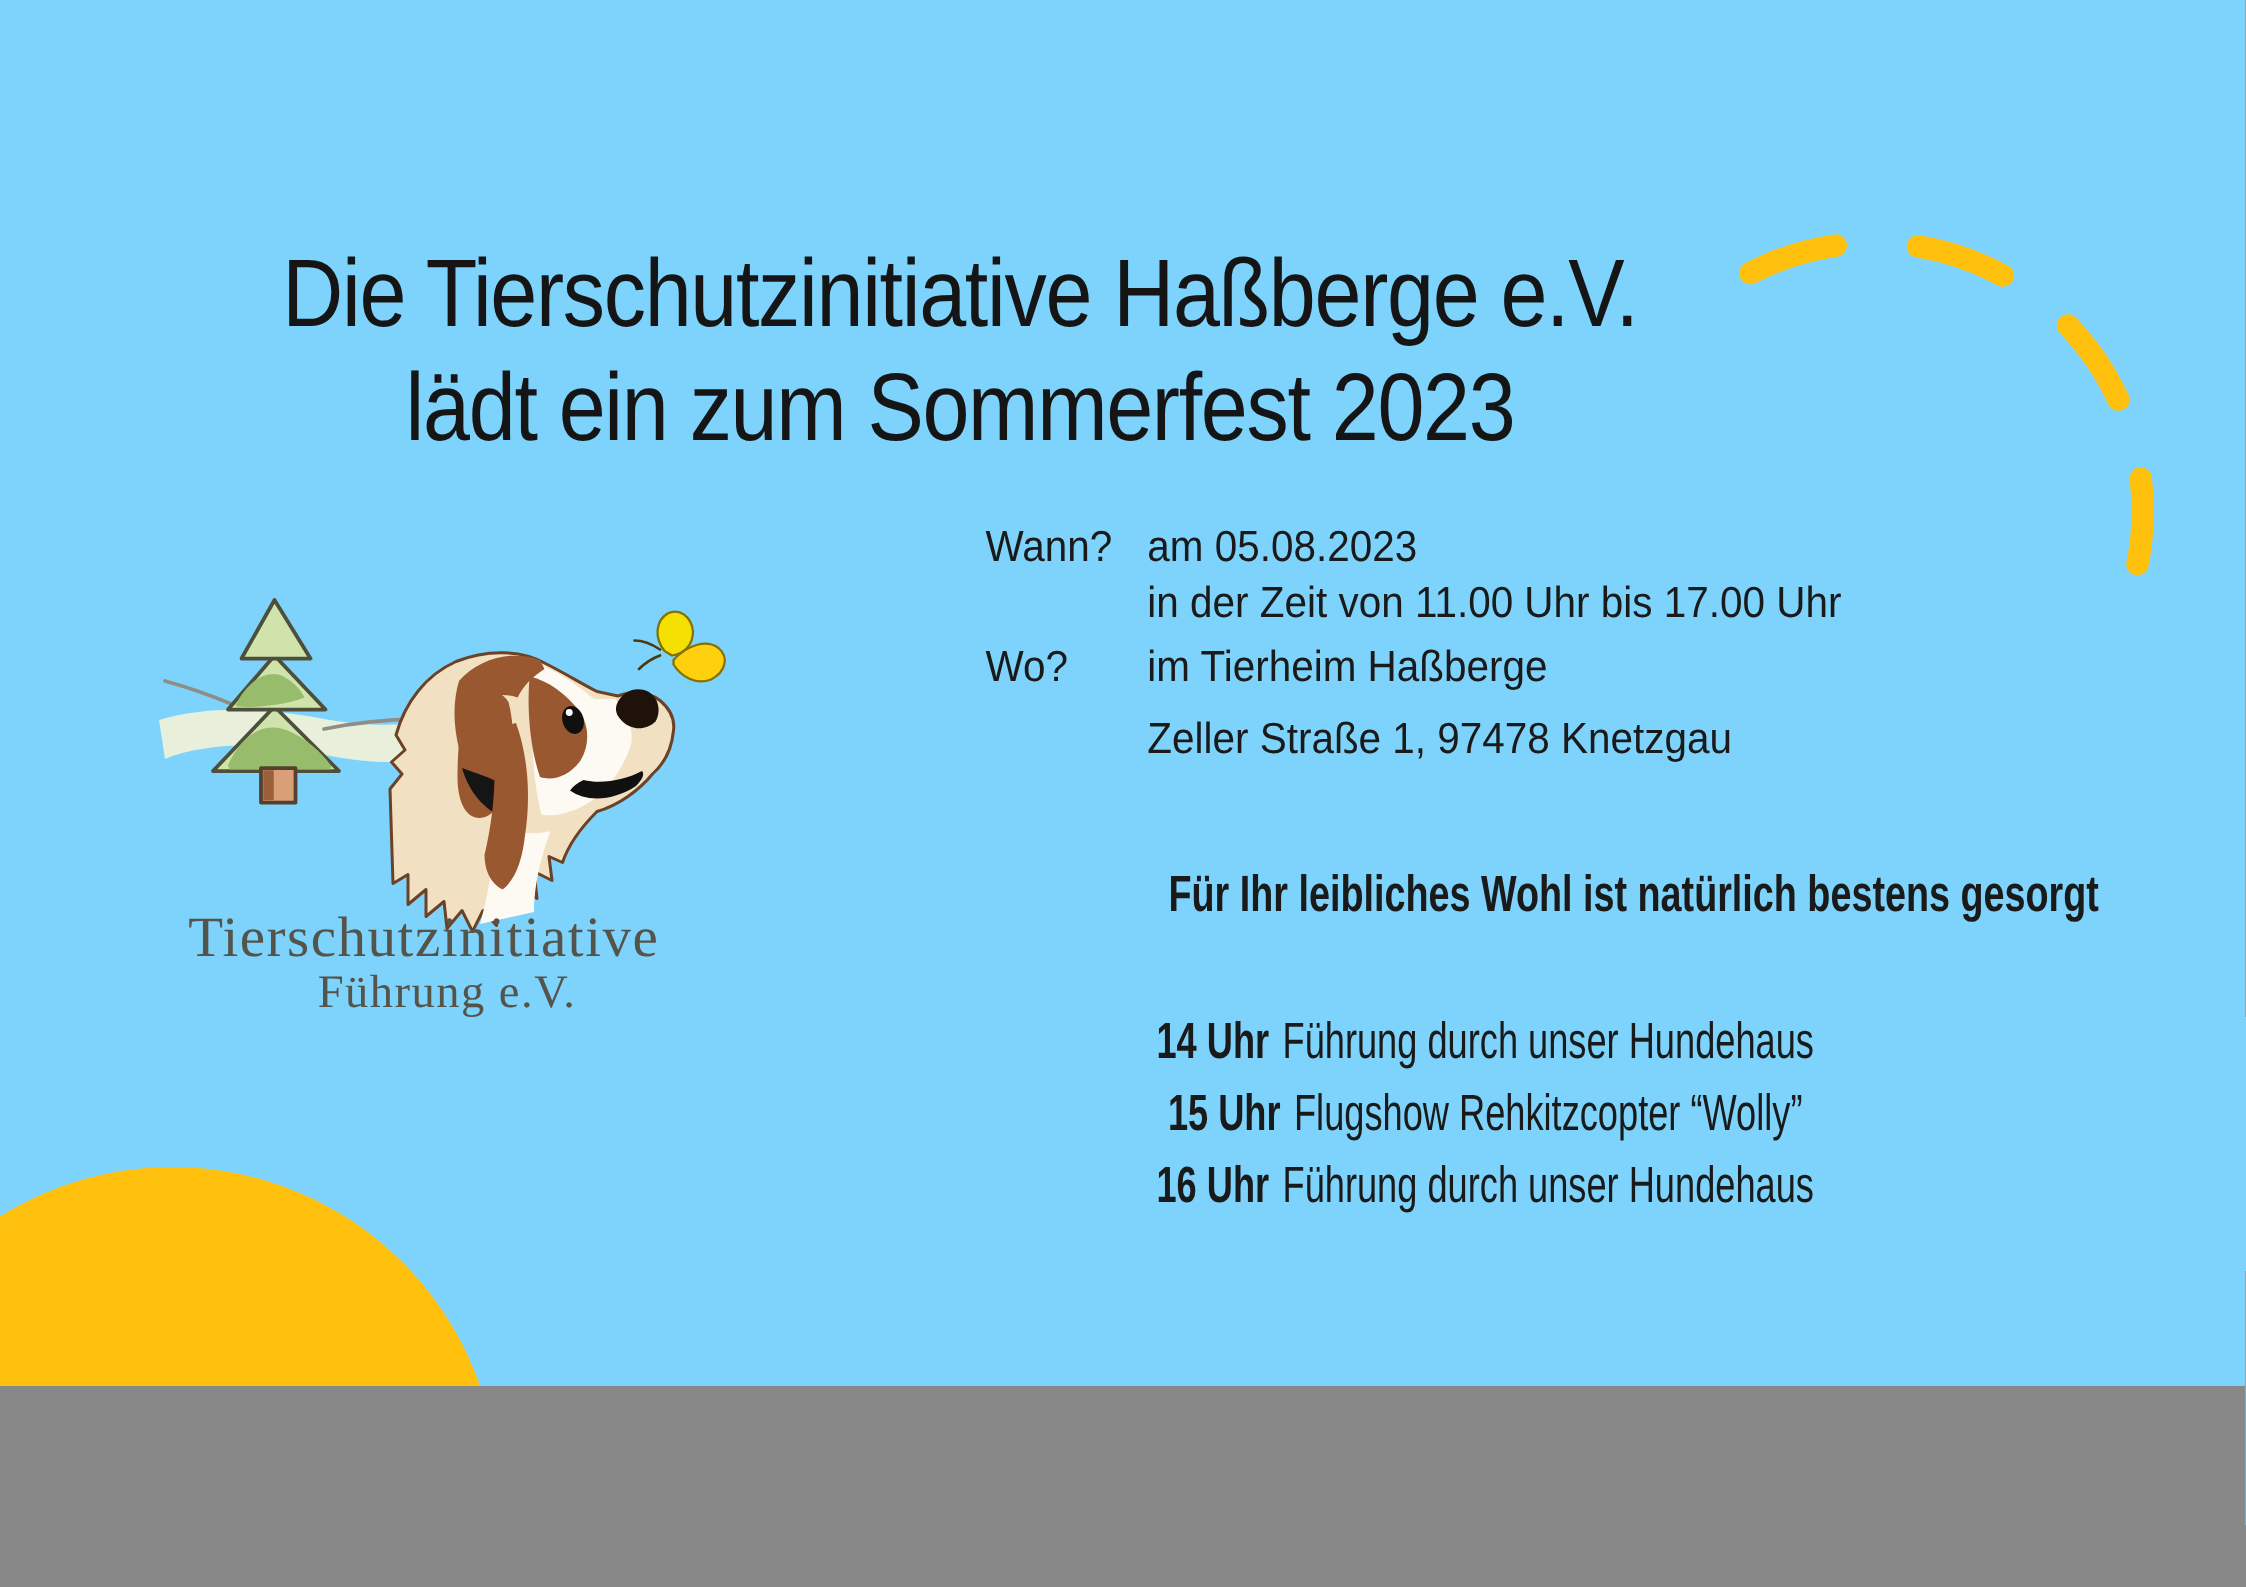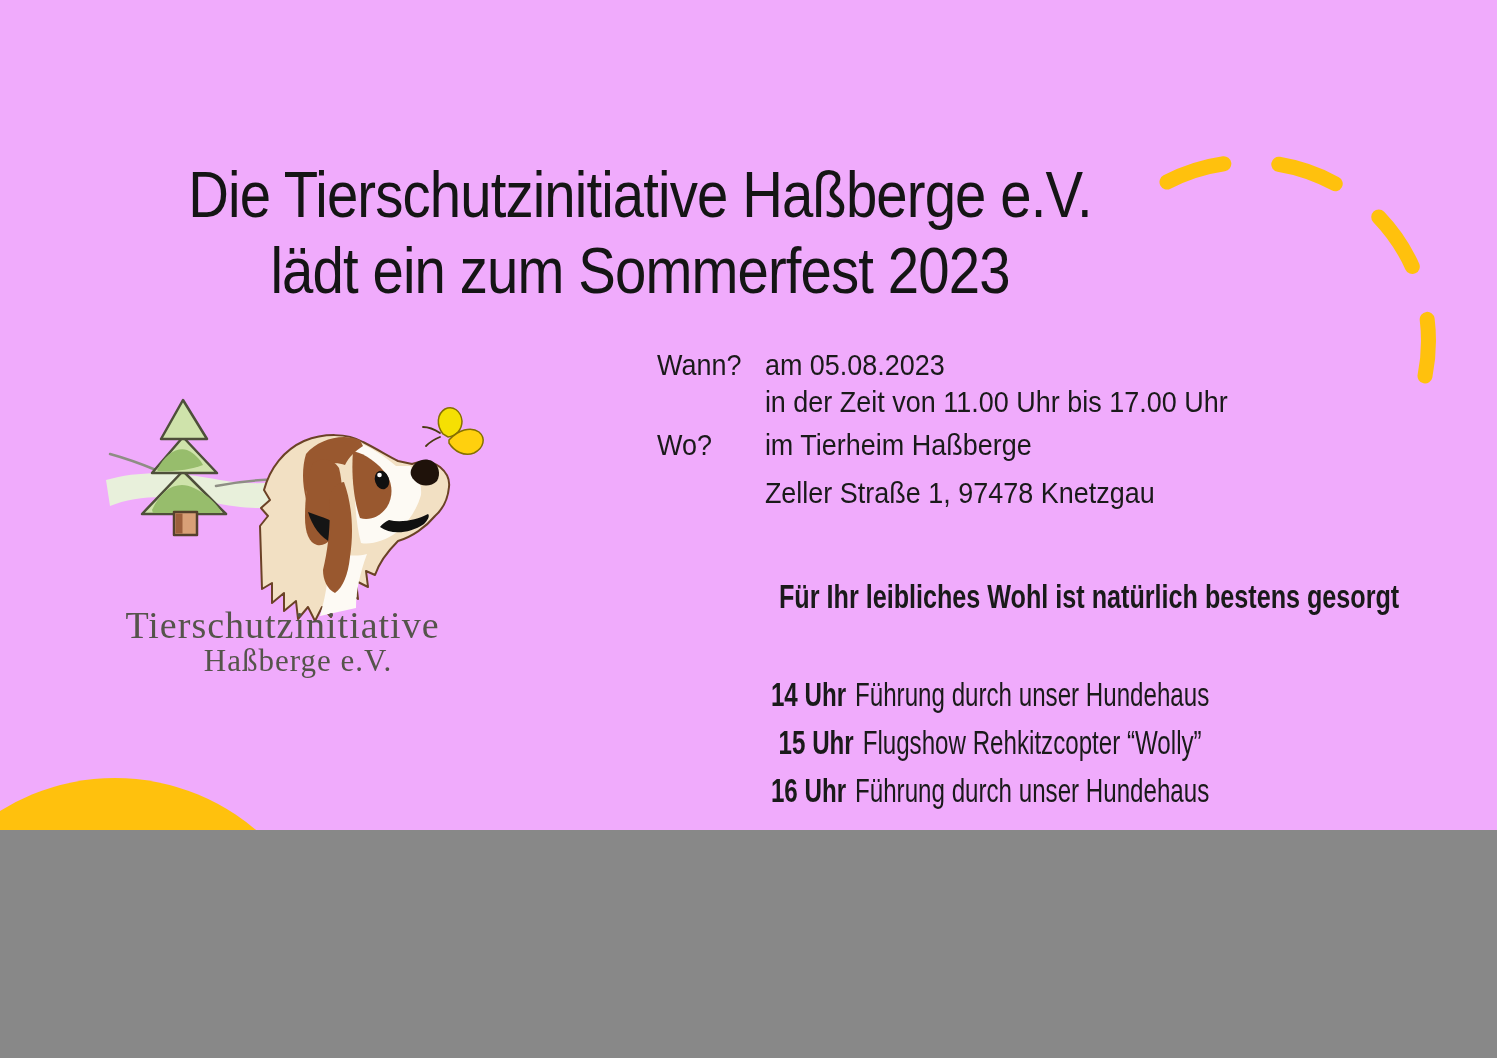--- a/index.html
+++ b/index.html
@@ -1,19 +1,19 @@
 <!DOCTYPE html>
 <html><head>
 <meta charset="utf-8">
 <style>
   html,body{margin:0;padding:0;background:#888;}
   .canvas{
     position:relative;
-    width:1497px;height:830px;
-    background:#f0abfc;
+    width:1497px;height:924px;
+    background:#7dd3fc;
     overflow:hidden;
     font-family:"Liberation Sans", sans-serif;
     color:#1a1a1a;
   }
   
   .title{
     position:absolute;left:0;top:157px;width:1280px;
     text-align:center;
     font-size:64px;line-height:76px;font-weight:400;
     letter-spacing:-1px;
@@ -143,19 +143,19 @@
 
     <g>
       <path d="M380,103 Q371,97 363,97" fill="none" stroke="#4A3A10" stroke-width="1.8" stroke-linecap="round"></path>
       <path d="M380,107 Q372,110 366,116" fill="none" stroke="#4A3A10" stroke-width="1.8" stroke-linecap="round"></path>
       <path d="M383,104 C376,95 377,84 385,79 C393,75 401,81 402,91 C402,100 396,106 388,107 Z" fill="#F5E003" stroke="#857000" stroke-width="1.5"></path>
       <path d="M389,110 C398,100 411,96 419,102 C426,108 424,118 414,123 C404,127 394,121 389,113 Z" fill="#FFD00E" stroke="#857000" stroke-width="1.5"></path>
     </g>
   </svg>
 
   <div class="org-name">Tierschutzinitiative</div>
-  <div class="org-suffix">Haßberge e.V.</div>
+  <div class="org-suffix">Führung e.V.</div>
 
   <div class="sun-clip">
     <div class="sun"></div>
   </div>
 
 </div>
 
 </body></html>

